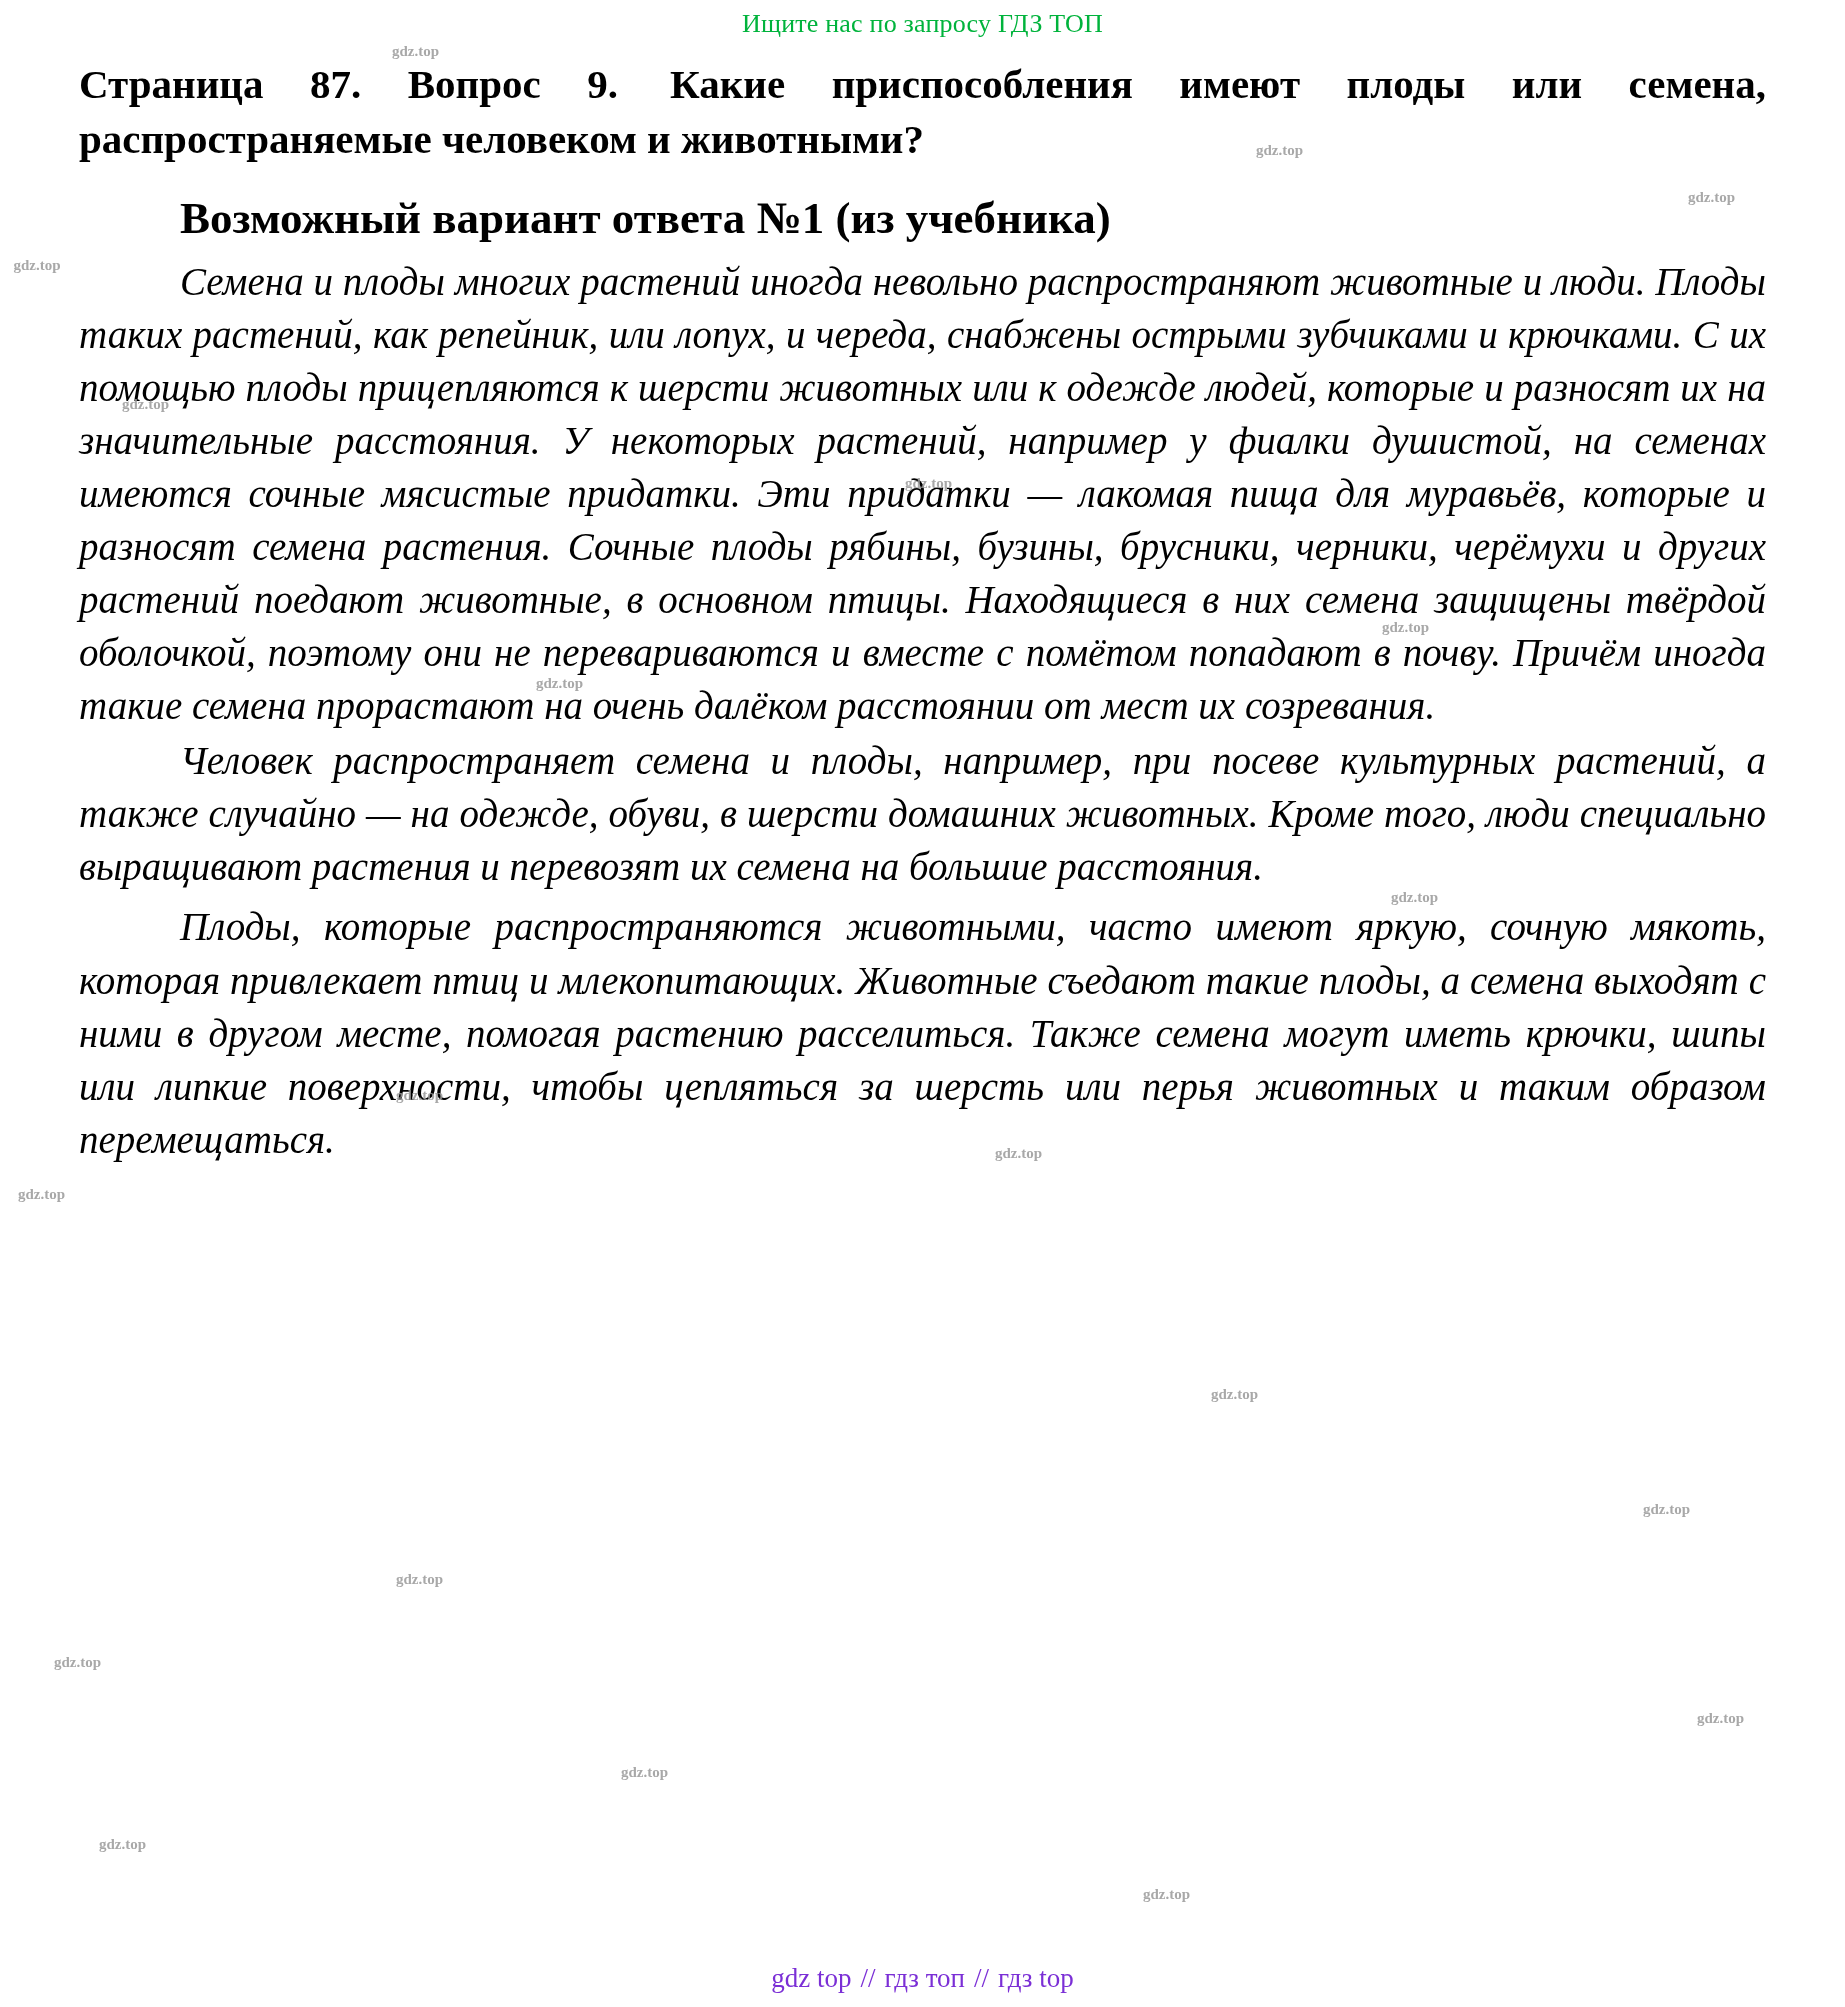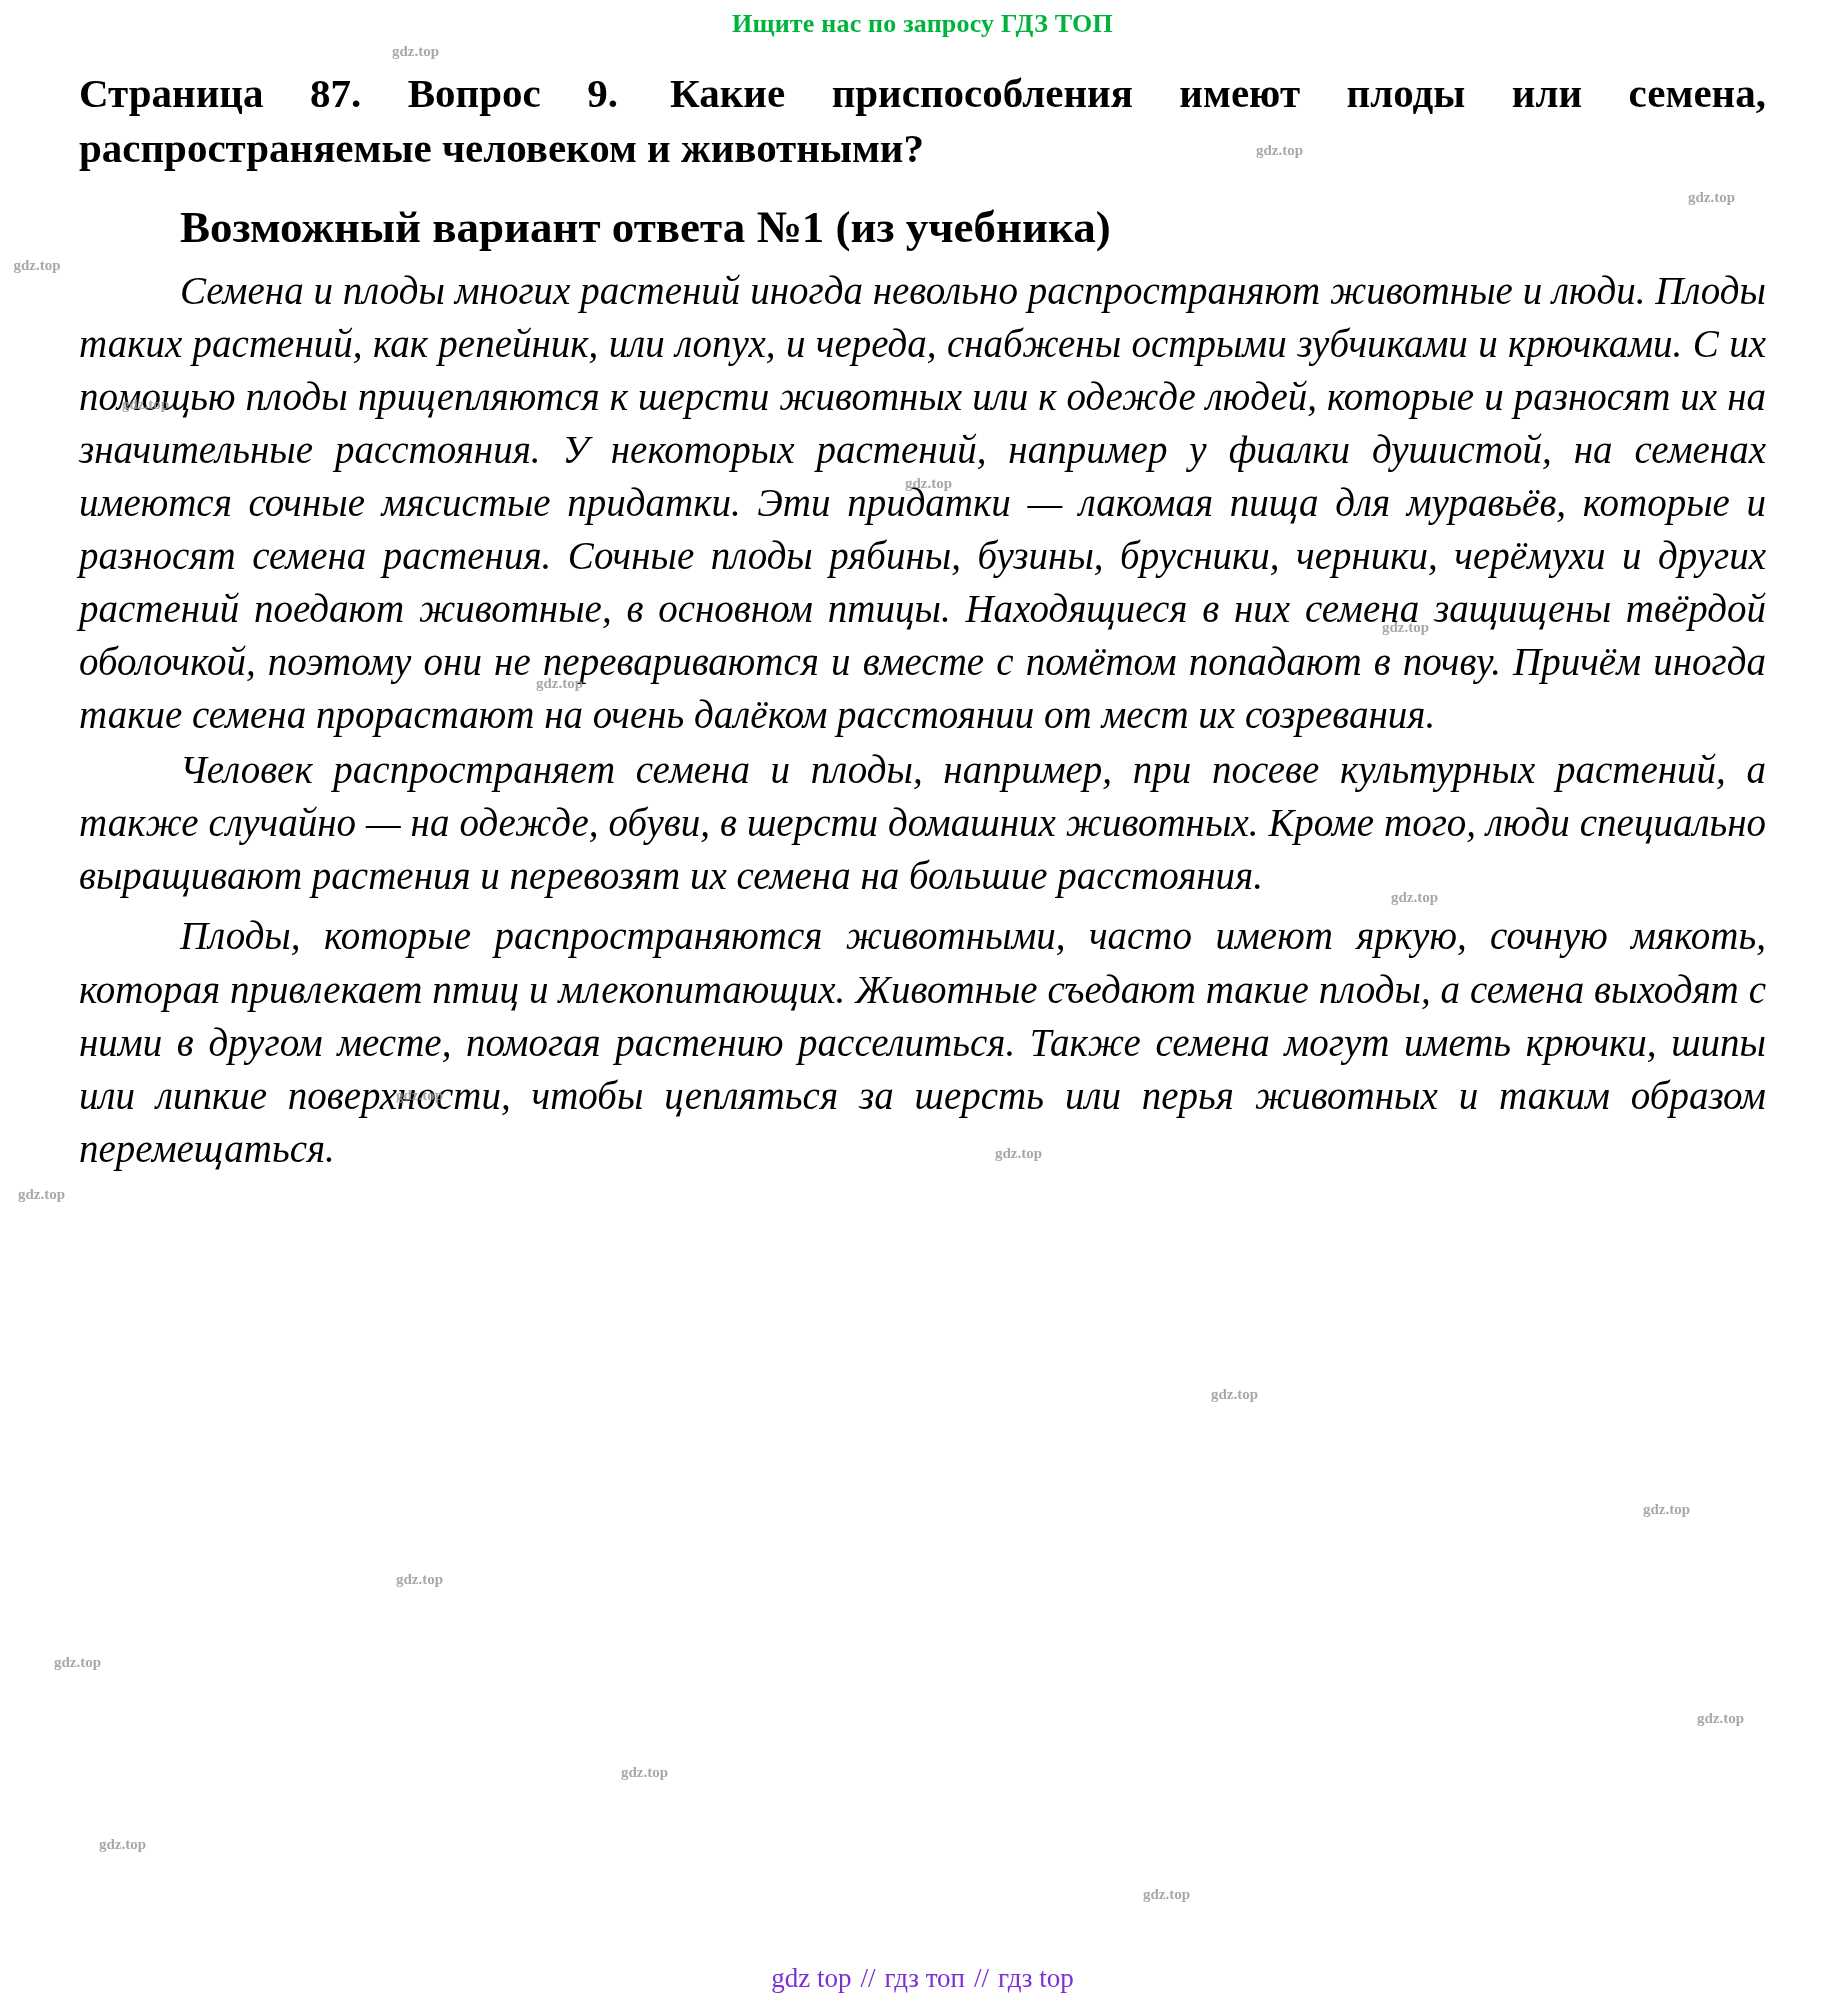--- a/index.html
+++ b/index.html
@@ -23,33 +23,33 @@
     box-sizing: border-box;
     padding: 0 79px;
   }
 
   
   .promo-top {
     text-align: center;
     color: #00b33c;
     font-family: "Liberation Serif", serif;
     font-size: 26px;
-    font-weight: bold;
+    font-weight: normal;
     padding-top: 9px;
     letter-spacing: 0.2px;
   }
 
   
   .q-title {
     font-size: 41px;
     font-weight: bold;
     line-height: 1.33;
     text-align: justify;
     text-align-last: left;
-    margin: 27px 0 0 0;
+    margin: 18px 0 0 0;
   }
   .q-title .q-label {
     white-space: nowrap;
   }
   .q-title .q-gap {
     display: inline-block;
     width: 52px;
   }
 
   .variant-head {

